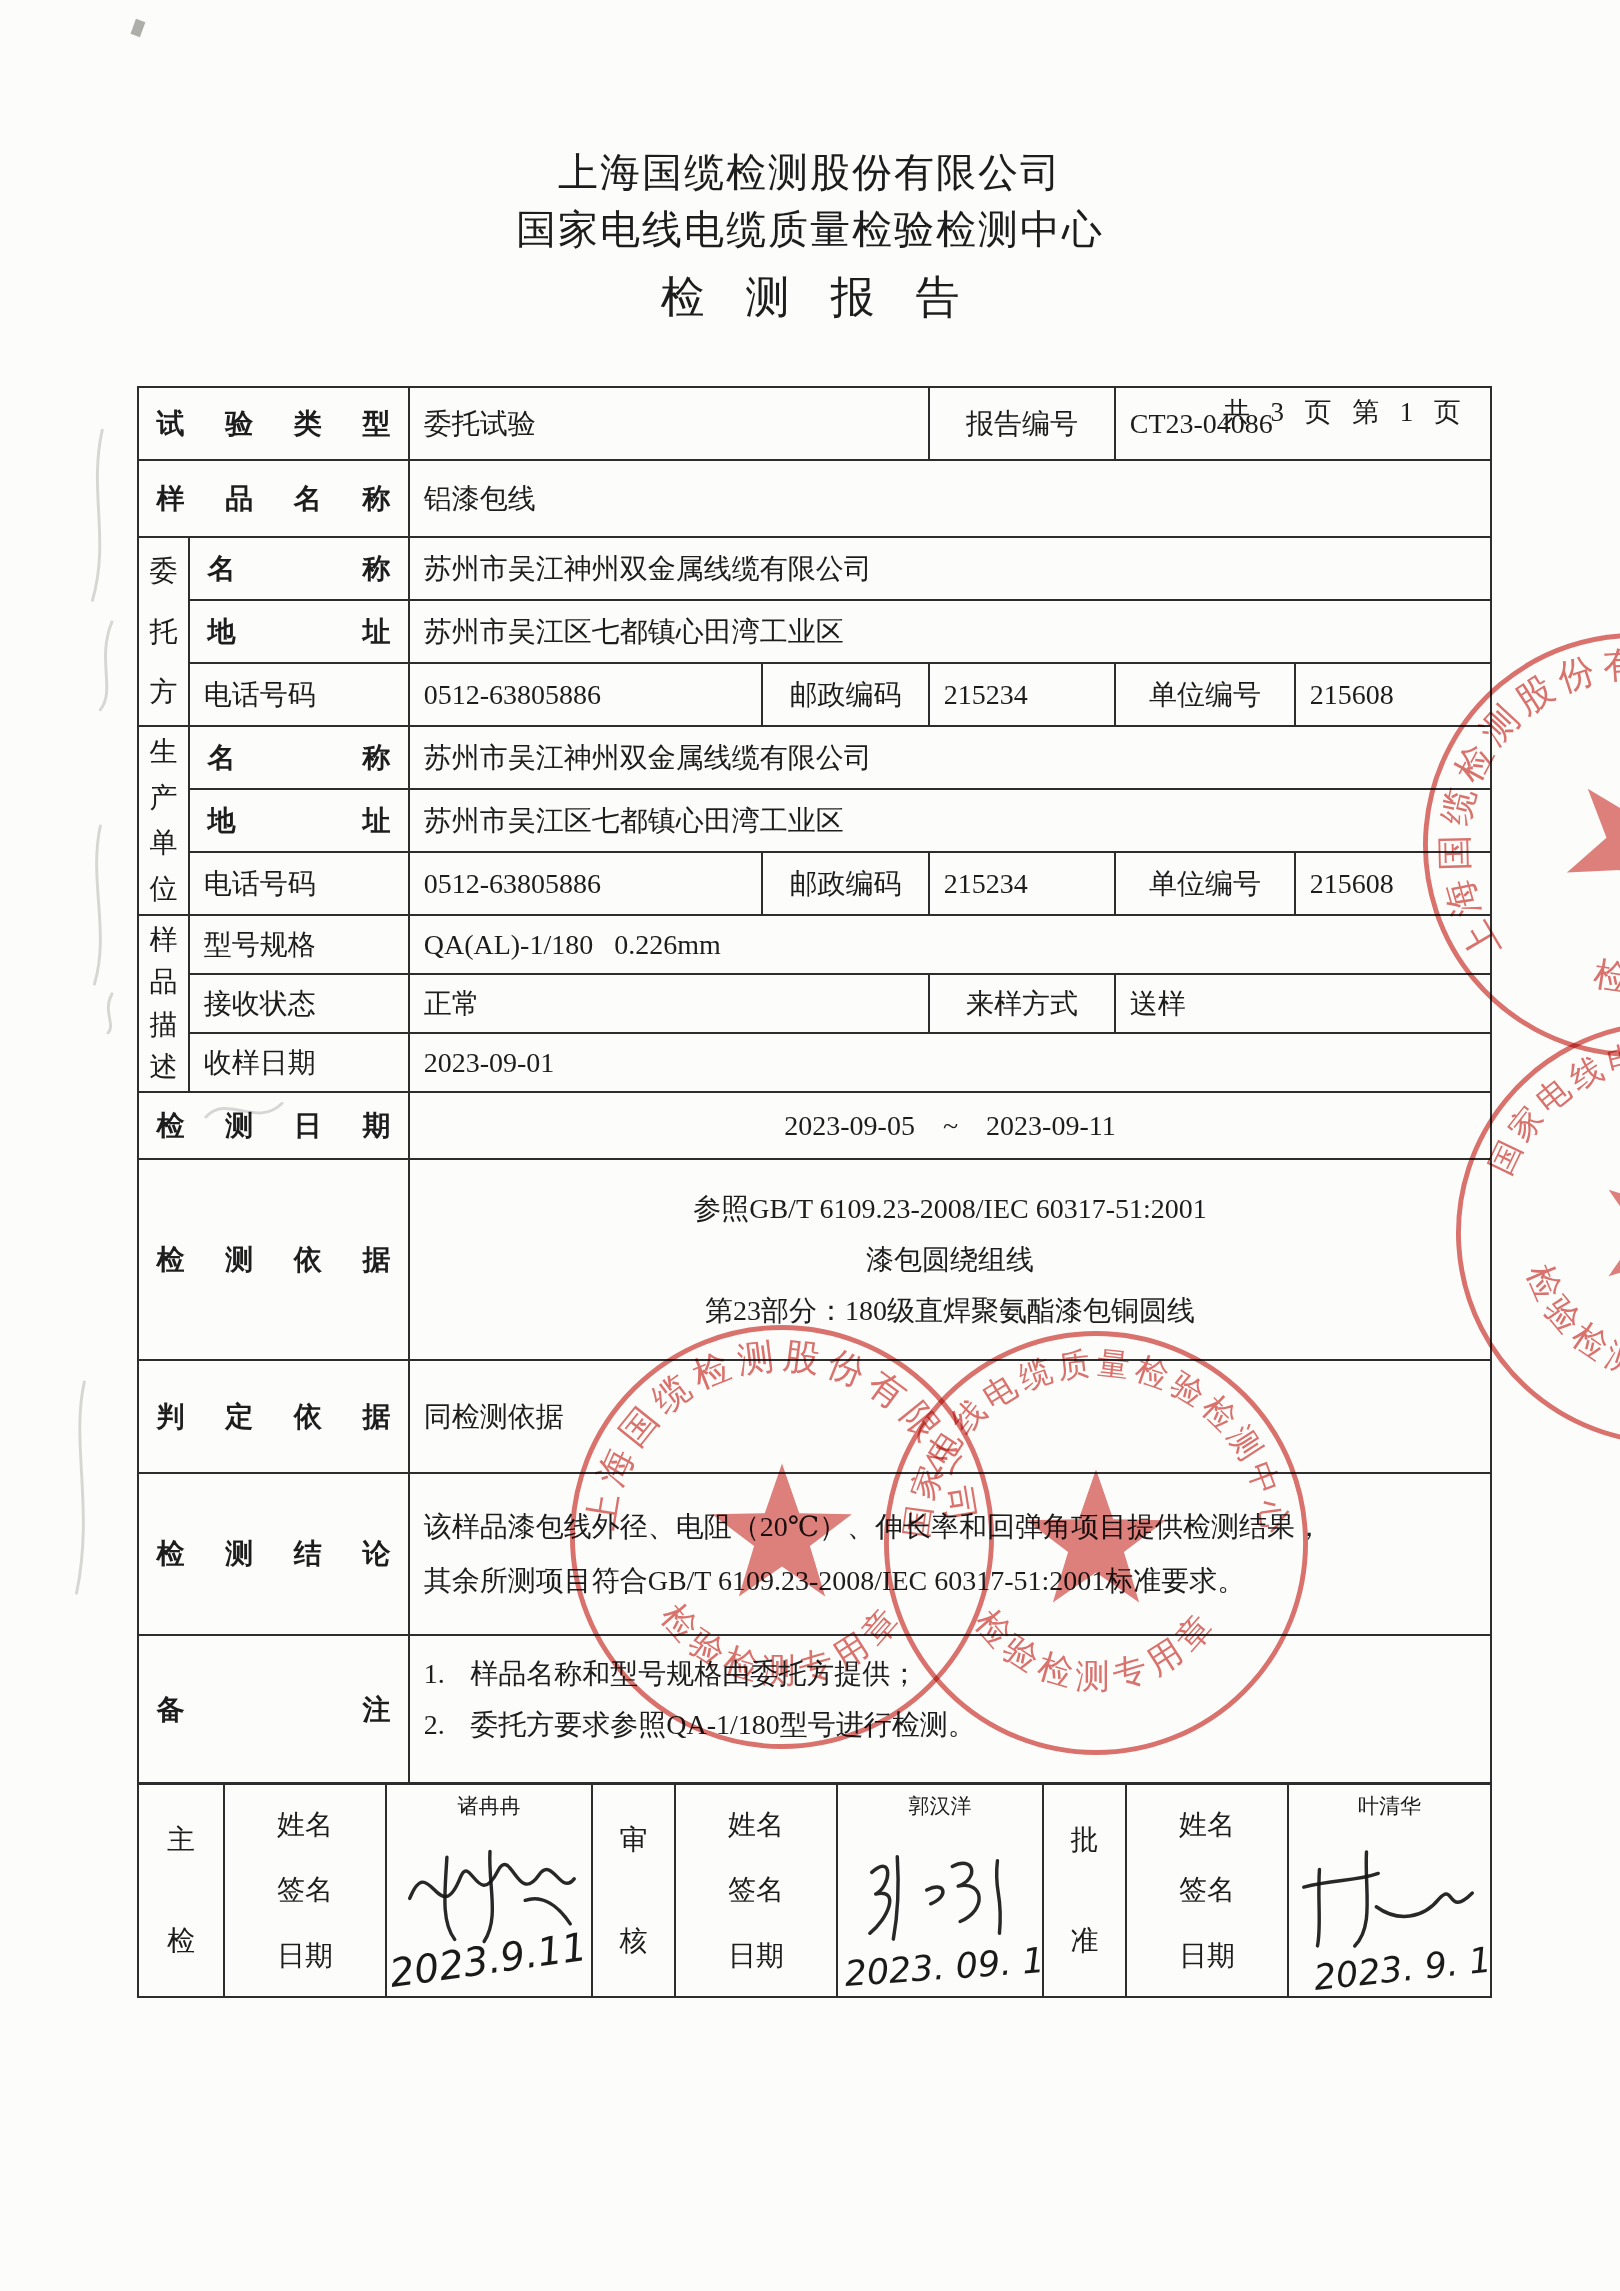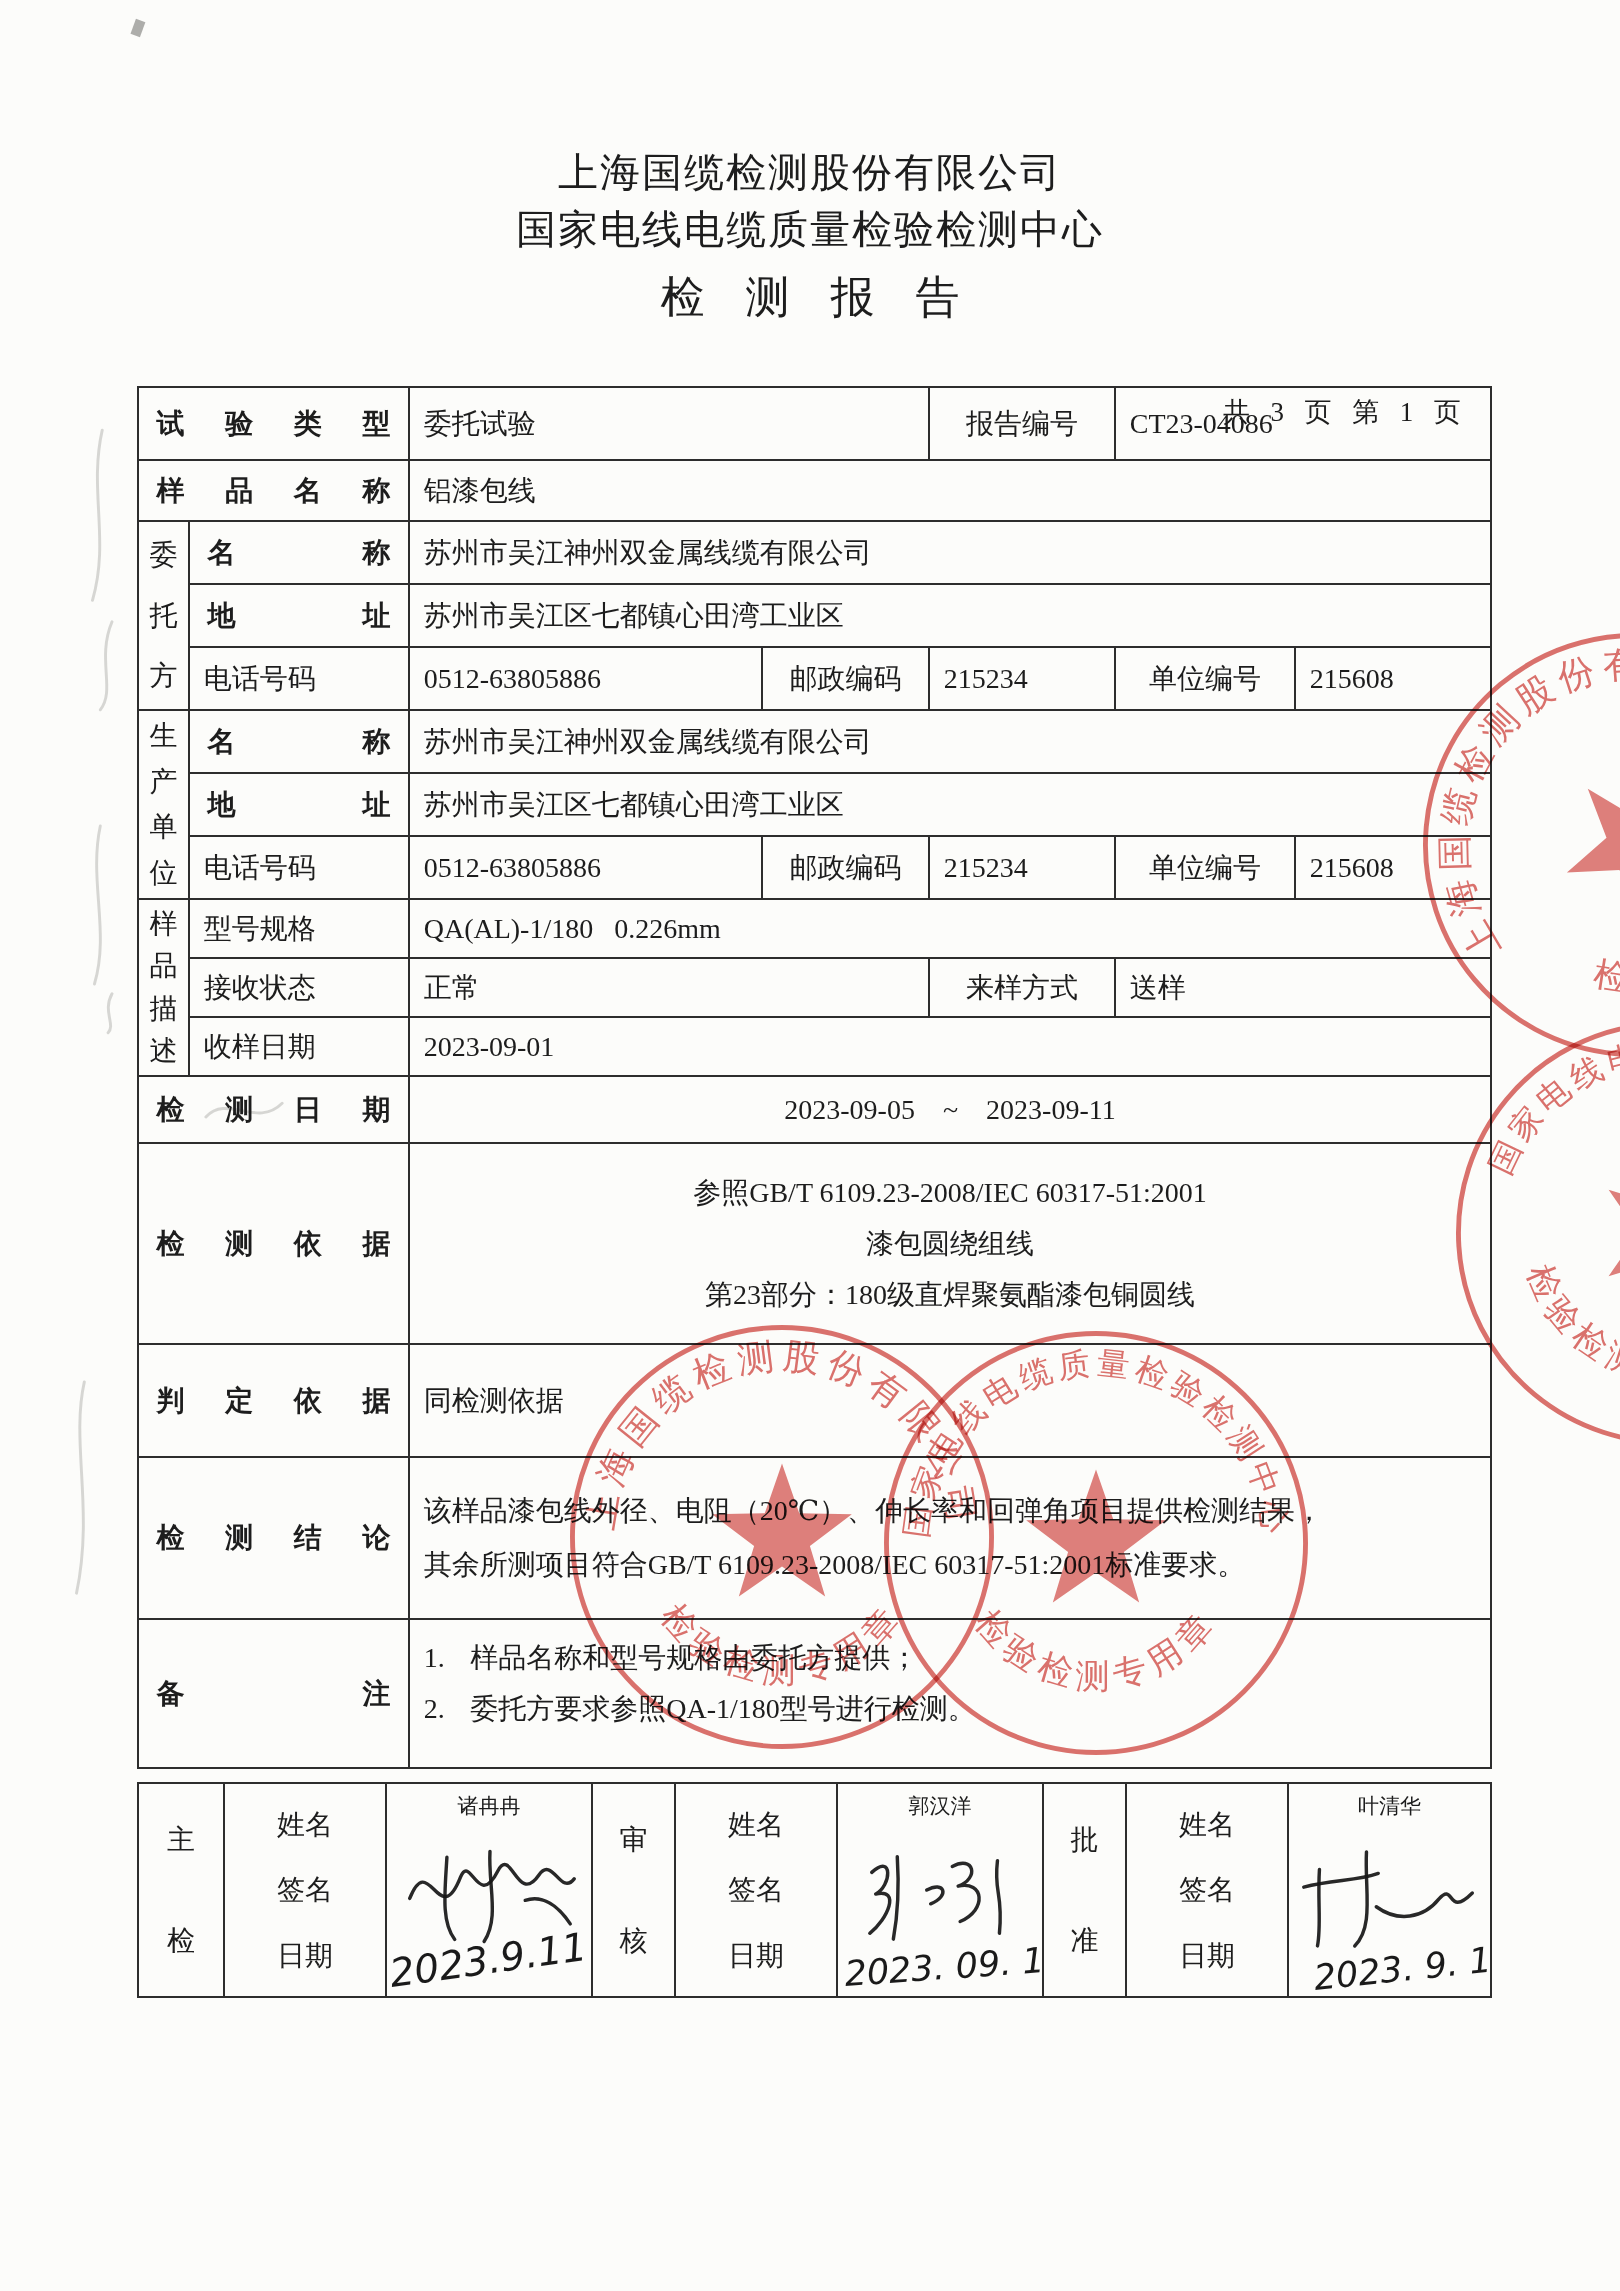--- a/index.html
+++ b/index.html
@@ -92,21 +92,21 @@
         <col style="width:180px">
         <col style="width:196px">
     </colgroup>
     <tbody>
         <tr style="height:73px">
       <td colspan="2" class="spread">试验类型</td>
       <td colspan="2">委托试验</td>
       <td class="ctr">报告编号</td>
       <td colspan="2">CT23-04086</td>
     </tr>
-    <tr style="height:61px">
+    <tr style="height:77px">
       <td colspan="2" class="spread">样品名称</td>
       <td colspan="5">铝漆包线</td>
     </tr>
 
     <tr style="height:63px">
       <td rowspan="3" class="vcell">
         <div class="vstack" style="height:149px">
               <div>委</div>
               <div>托</div>
               <div>方</div>

